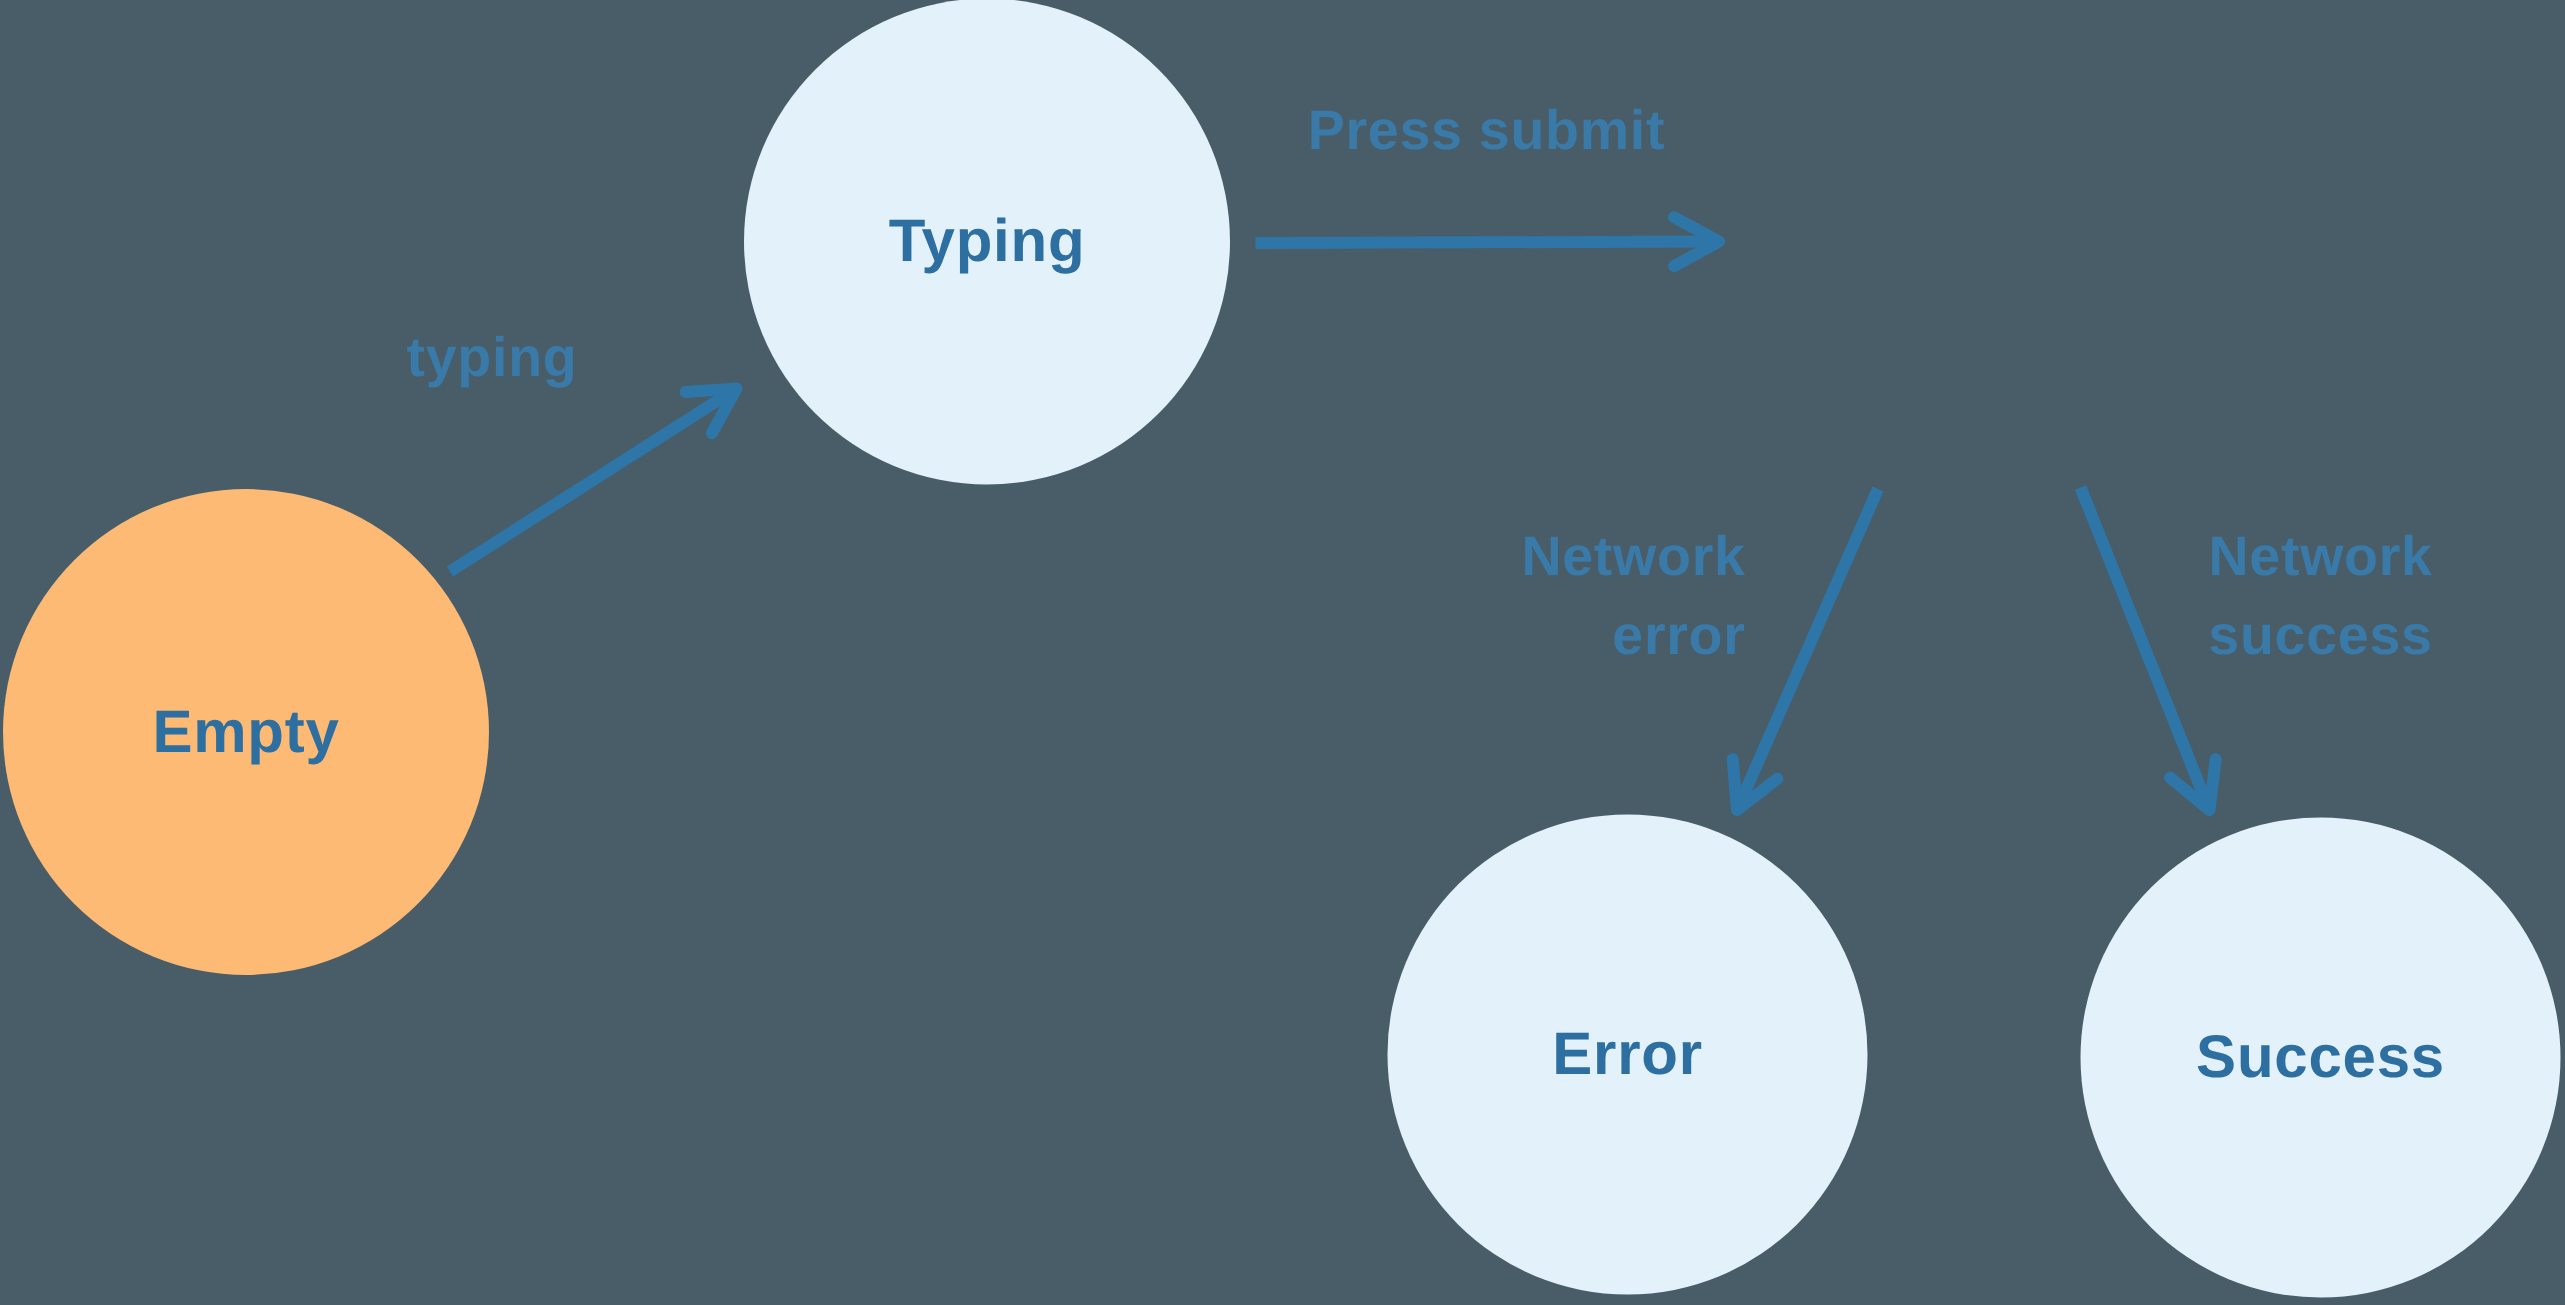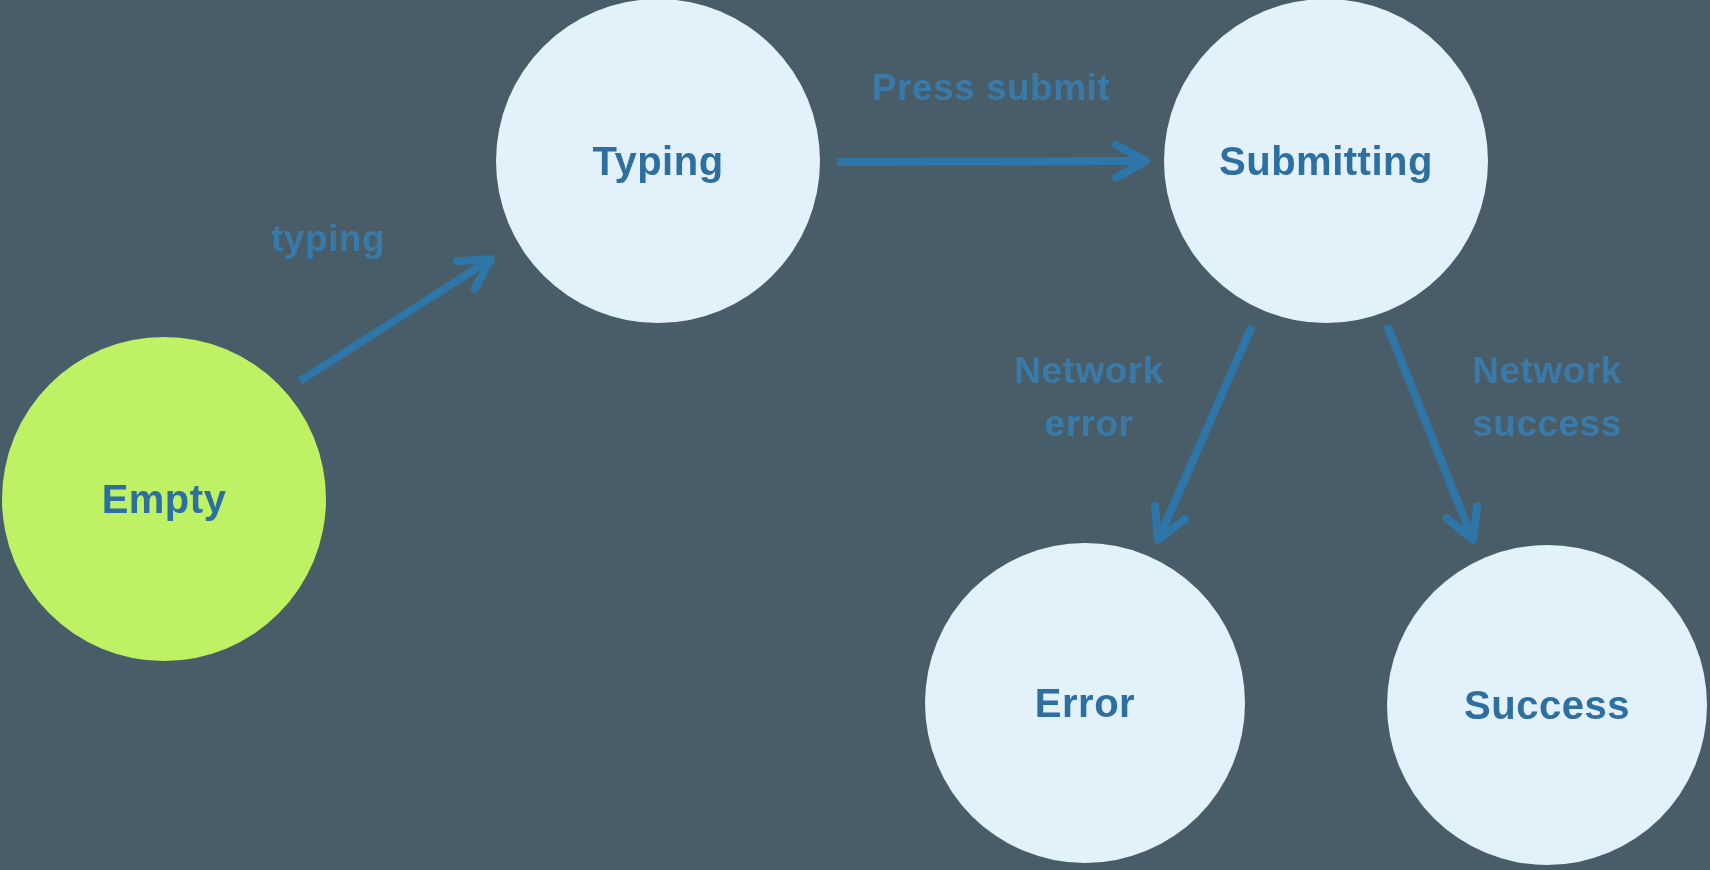--- a/index.html
+++ b/index.html
@@ -37,21 +37,21 @@
   }
   .node-label {
     font-size: 40px;
     font-weight: 600;
     letter-spacing: 0.5px;
     white-space: nowrap;
   }
   .edge-label {
     position: absolute;
     transform: translate(-50%, -50%);
-    text-align: center;
+    text-align: right;
     font-size: 37px;
     line-height: 53px;
     font-weight: 600;
     letter-spacing: 0.5px;
     white-space: nowrap;
   }
 </style>
 </head>
 <body>
 
@@ -84,28 +84,25 @@
       <div class="edge-label" style="left: 1089px; top: 397px; color: rgb(58, 122, 168);">
         <div>Network</div>
         <div>error</div>
       </div>
       <div class="edge-label" style="left: 1547px; top: 397px; color: rgb(58, 122, 168);">
         <div>Network</div>
         <div>success</div>
       </div>
     </div>
   <div class="layer">
-      <div class="node" style="left: 2px; top: 337px; width: 324px; height: 324px; background: #bef264;">
+      <div class="node" style="left: 2px; top: 326px; width: 324px; height: 324px; background: #fdba74;">
         <div class="node-label" style="color: rgb(45, 111, 161);">Empty</div>
       </div>
       <div class="node" style="left: 496px; top: -1px; width: 324px; height: 324px; background: rgb(227, 241, 251);">
         <div class="node-label" style="color: rgb(45, 111, 161);">Typing</div>
-      </div>
-      <div class="node" style="left: 1164px; top: -1px; width: 324px; height: 324px; background: rgb(227, 241, 251);">
-        <div class="node-label" style="color: rgb(45, 111, 161);">Submitting</div>
       </div>
       <div class="node" style="left: 925px; top: 543px; width: 320px; height: 320px; background: rgb(227, 241, 251);">
         <div class="node-label" style="color: rgb(45, 111, 161);">Error</div>
       </div>
       <div class="node" style="left: 1387px; top: 545px; width: 320px; height: 320px; background: rgb(227, 241, 251);">
         <div class="node-label" style="color: rgb(45, 111, 161);">Success</div>
       </div>
     </div>
 </div>
 

